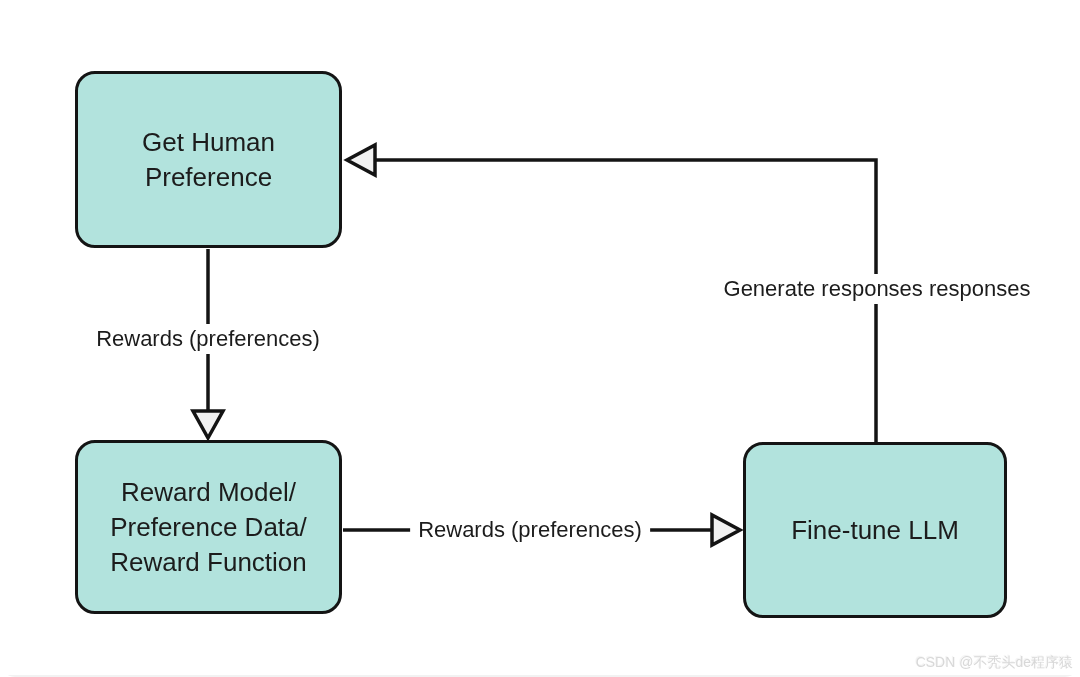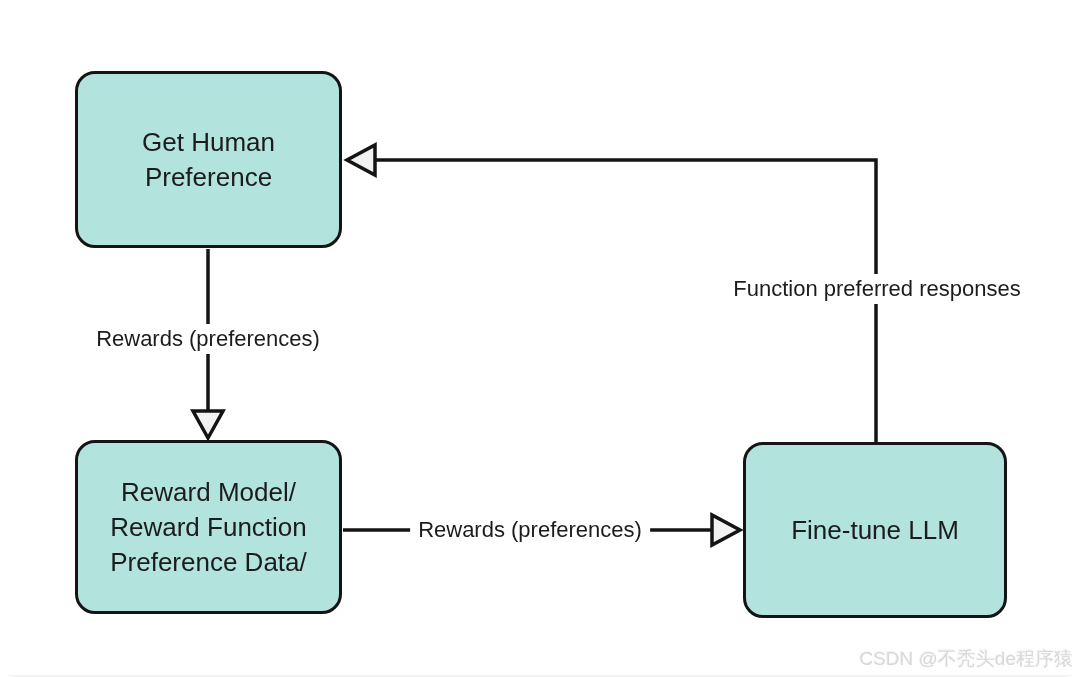--- a/index.html
+++ b/index.html
@@ -39,21 +39,21 @@
     color: #1c1c1c;
     font-size: 22px;
     line-height: 26px;
     padding: 2px 8px;
     white-space: nowrap;
   }
   .watermark {
     position: absolute;
     right: 7px;
     bottom: 5px;
-    font-size: 19px;
+    font-size: 14px;
     color: #d8d8d8;
     text-shadow: 1px 1px 0 rgba(255,255,255,0.9), -1px -1px 1px rgba(0,0,0,0.06);
     white-space: nowrap;
   }
   .bottom-edge {
     position: absolute;
     left: 0; right: 0; bottom: 0;
     height: 2px;
     background: #f2f2f2;
   }
@@ -76,31 +76,31 @@
     </g>
   </svg>
 
   <div class="node" style="left:75px; top:71px; width:267px; height:177px;">
     <div>Get Human</div>
     <div>Preference</div>
   </div>
 
   <div class="node" style="left:75px; top:440px; width:267px; height:174px;">
     <div>Reward Model/</div>
+    <div>Preference Data/</div>
     <div>Reward Function</div>
-    <div>Preference Data/</div>
   </div>
 
   <div class="node" style="left:743px; top:442px; width:264px; height:176px;gap:33px;">
     <div>Fine-tune LLM</div>
   </div>
 
   <div class="edge-label" style="left:208px; top:339px;">Rewards (preferences)</div>
 
   <div class="edge-label" style="left:530px; top:530px;">Rewards (preferences)</div>
 
-  <div class="edge-label" style="left:877px; top:289px;">Function preferred responses</div>
+  <div class="edge-label" style="left:877px; top:289px;">Generate responses responses</div>
 
   <div class="watermark">CSDN @不秃头de程序猿</div>
 
   <div class="bottom-edge"></div>
 
 </div>
 
 </body></html>

